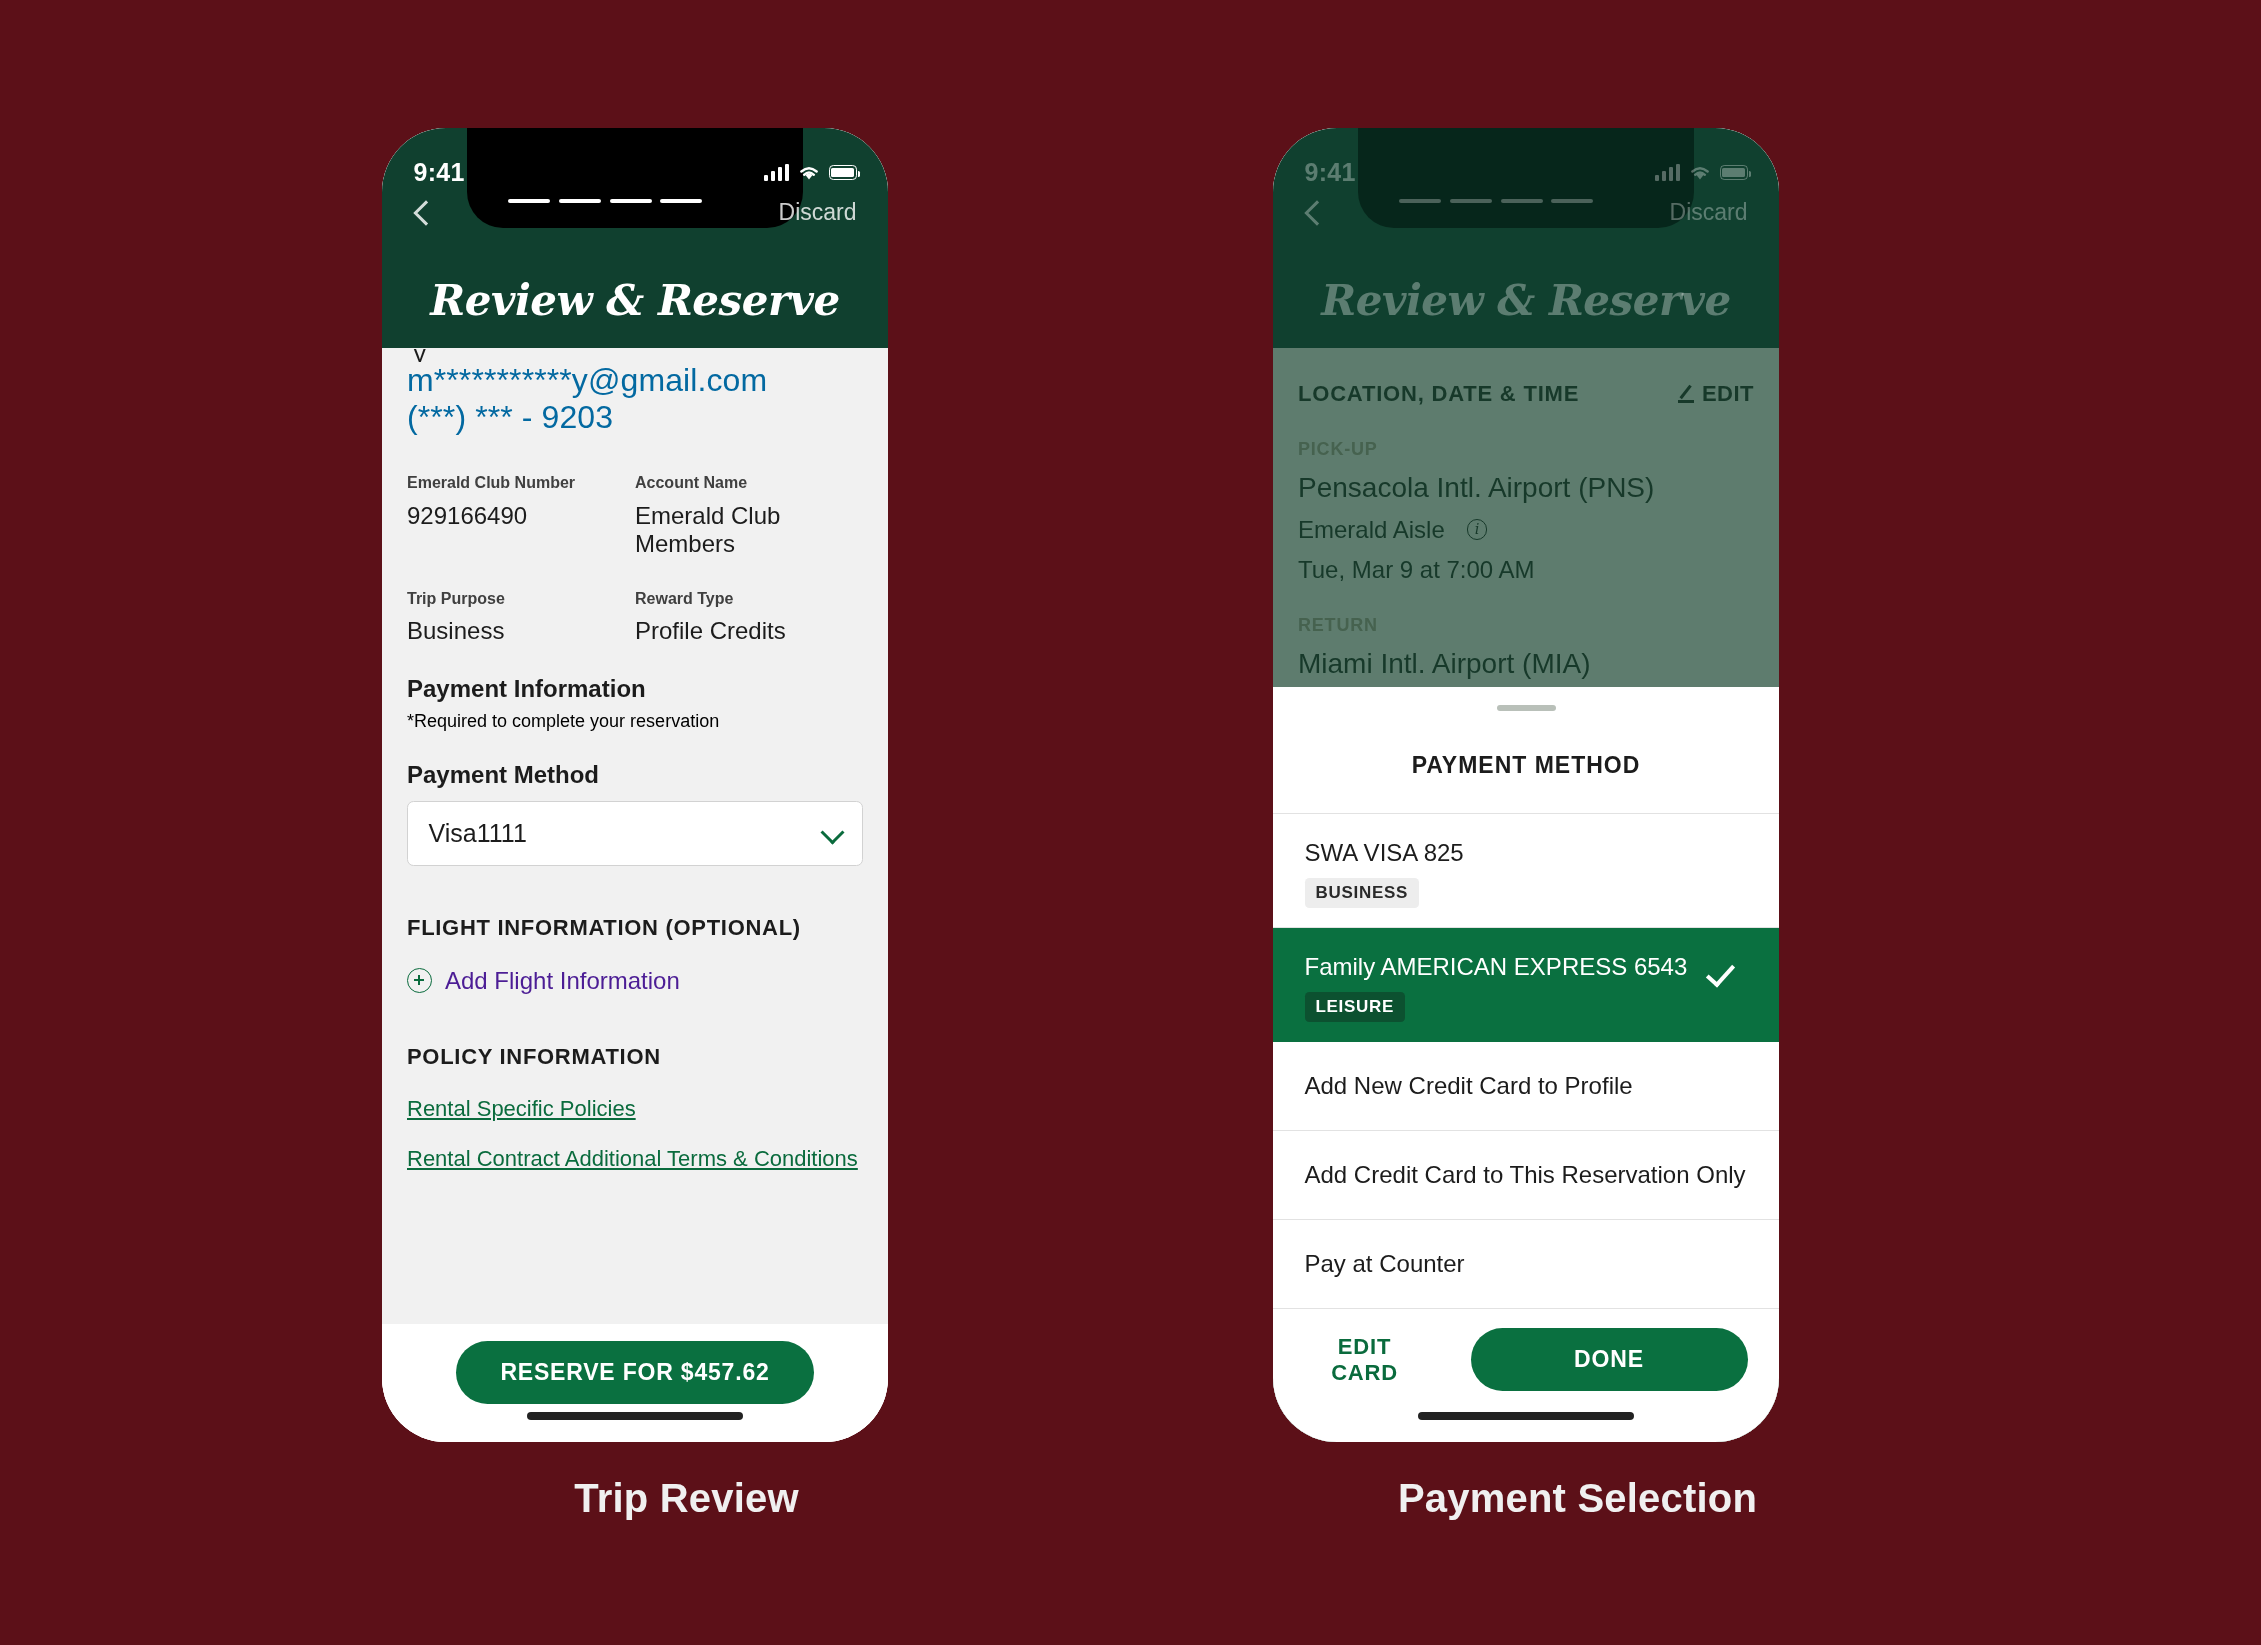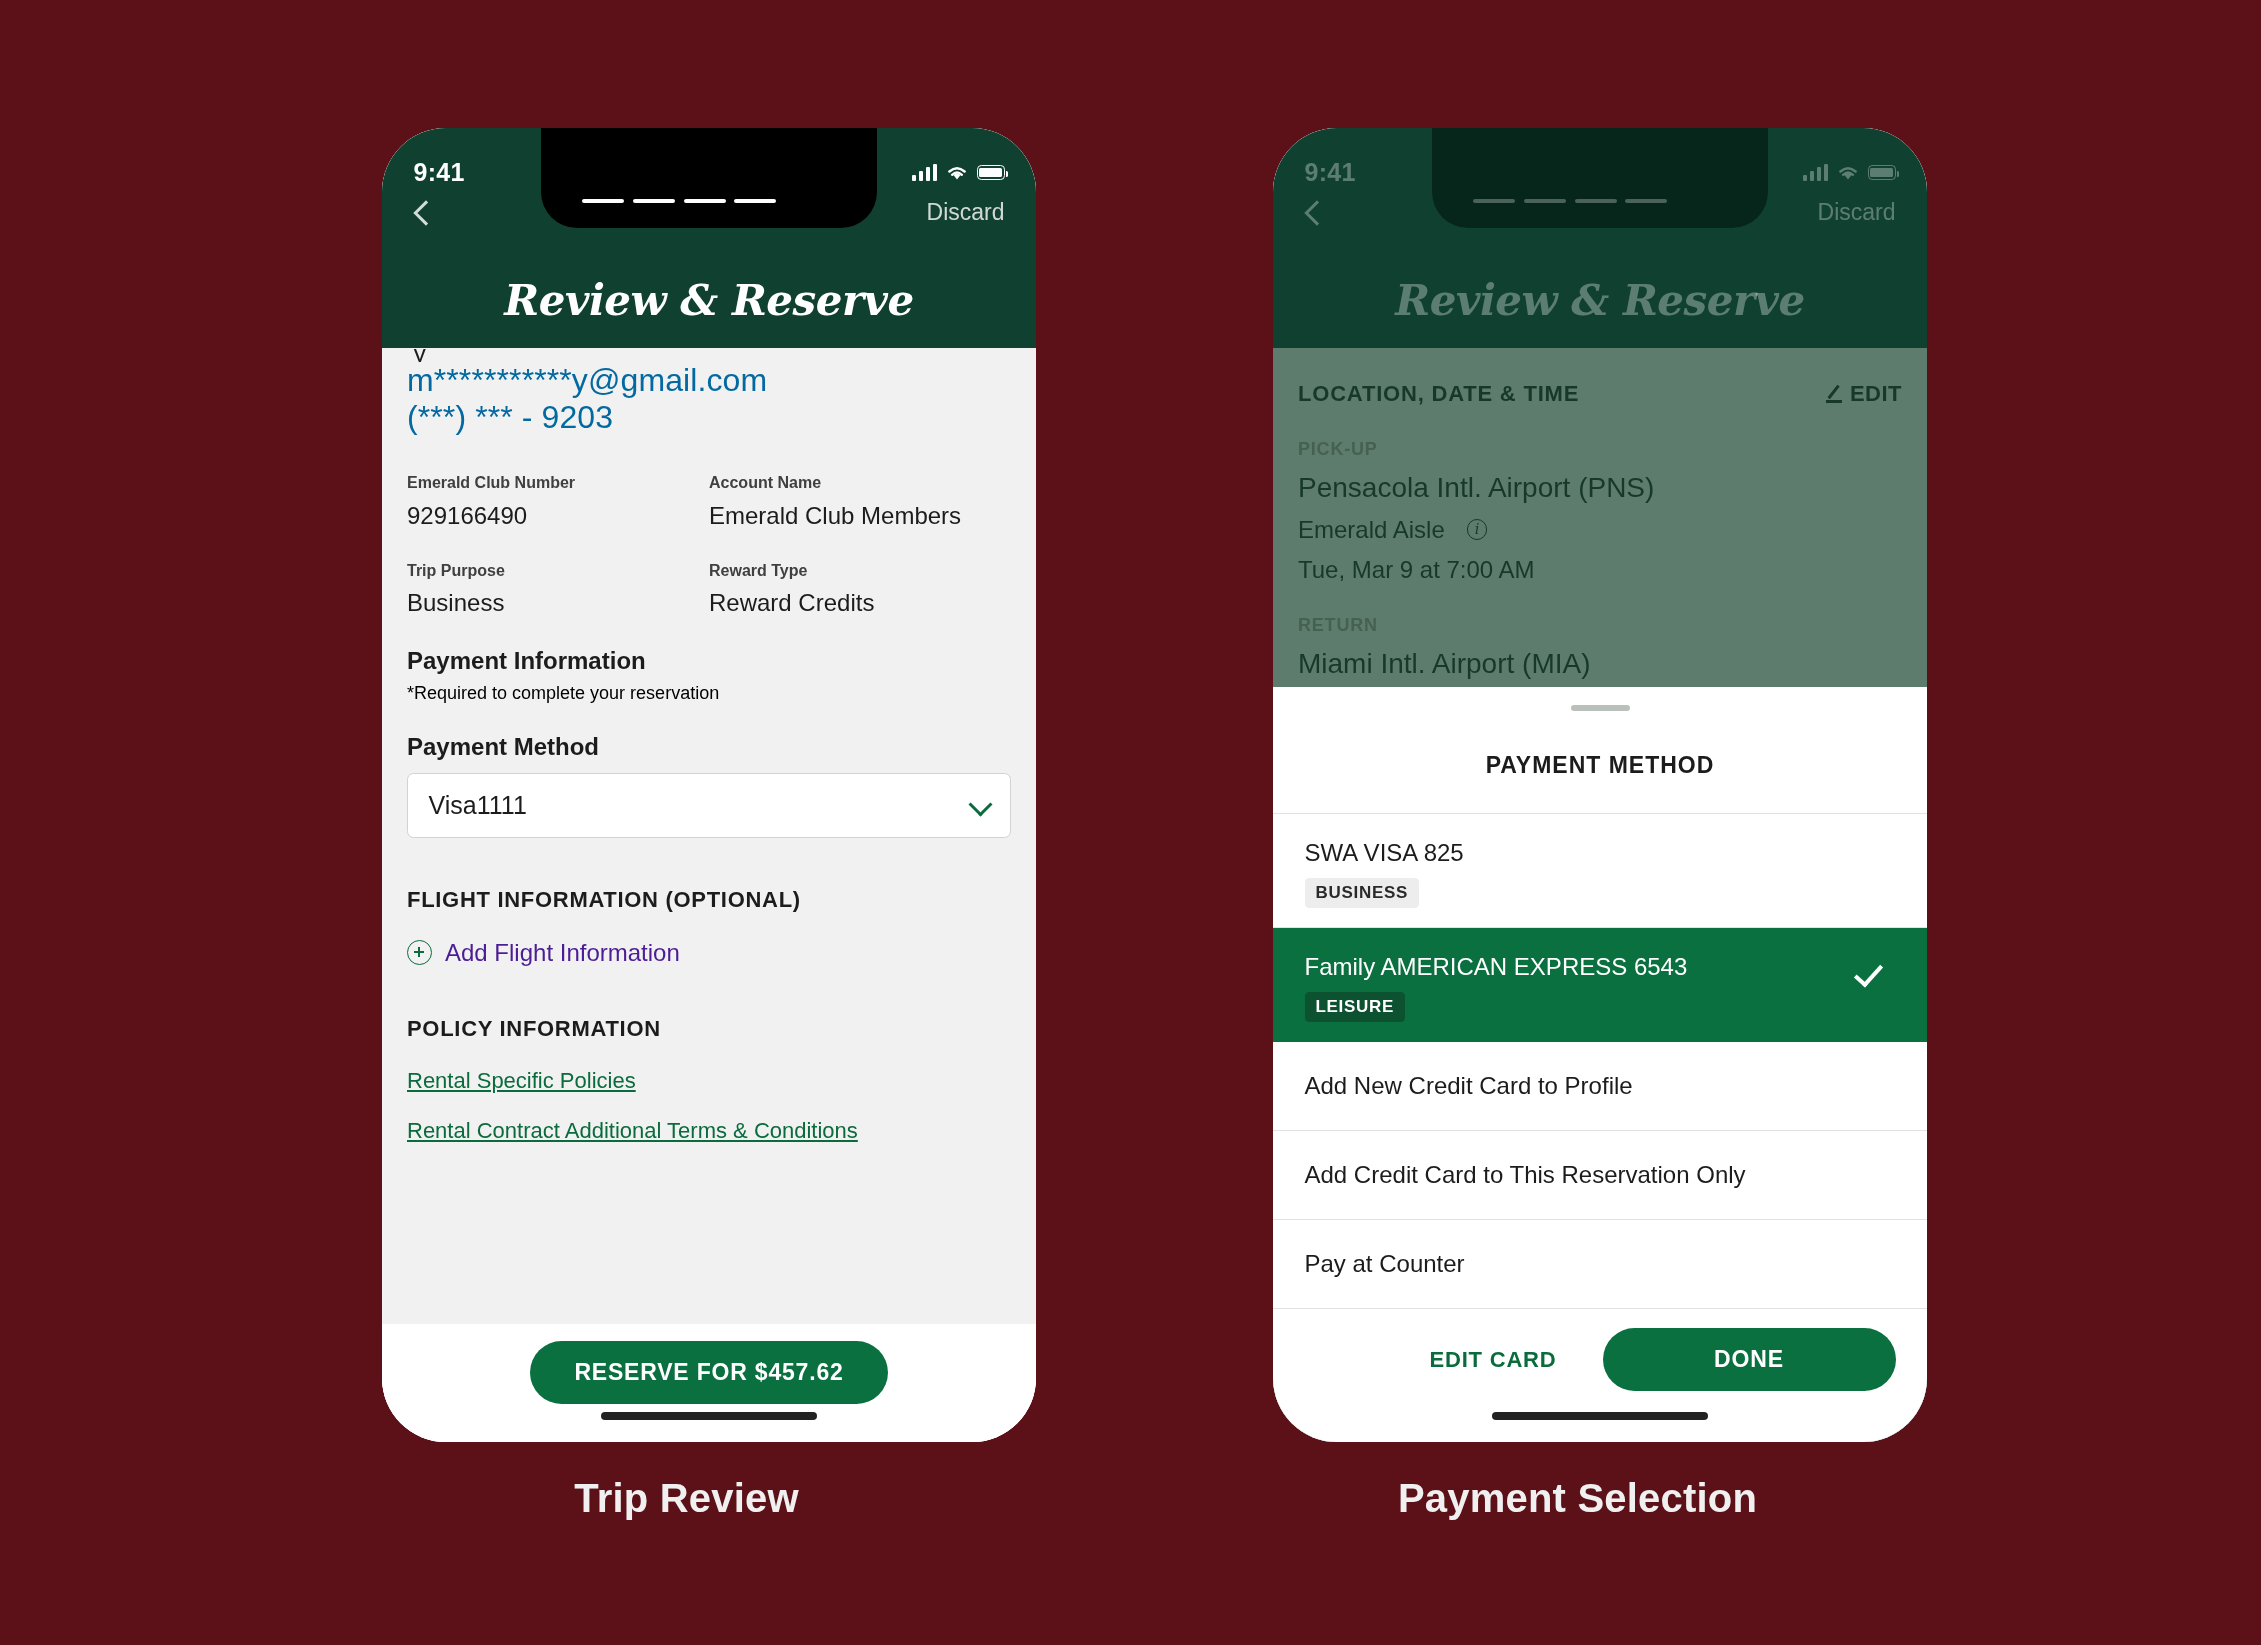--- a/index.html
+++ b/index.html
@@ -15,21 +15,21 @@
   .stage {
     position: relative;
     width: 2261px;
     height: 1645px;
     background: #5C1018;
   }
 
   
   .phone {
     position: absolute;
-    width: 654px;
+    width: 506px;
     height: 1314px;
     border-radius: 64px;
     overflow: hidden;
     background: #FFFFFF;
   }
   #phone-trip-review  { left: 382px;  top: 128px; }
   #phone-payment-sel  { left: 1273px; top: 128px; }
 
   .screen {
     position: relative;
@@ -564,21 +564,21 @@
         <div class="contact-line">(***) *** - 9203</div>
 
         <div class="field-grid">
           <div class="field-label">Emerald Club Number</div>
           <div class="field-label">Account Name</div>
           <div class="field-value">929166490</div>
           <div class="field-value">Emerald Club Members</div>
           <div class="field-label">Trip Purpose</div>
           <div class="field-label">Reward Type</div>
           <div class="field-value">Business</div>
-          <div class="field-value">Reward Credits</div>
+          <div class="field-value">Profile Credits</div>
         </div>
 
         <div class="section-title">Payment Information</div>
         <div class="required-note">*Required to complete your reservation</div>
 
         <div class="sub-label">Payment Method</div>
         <div class="select-box">
           <span class="select-value">Visa1111</span>
           <span class="chev-down"></span>
         </div>

